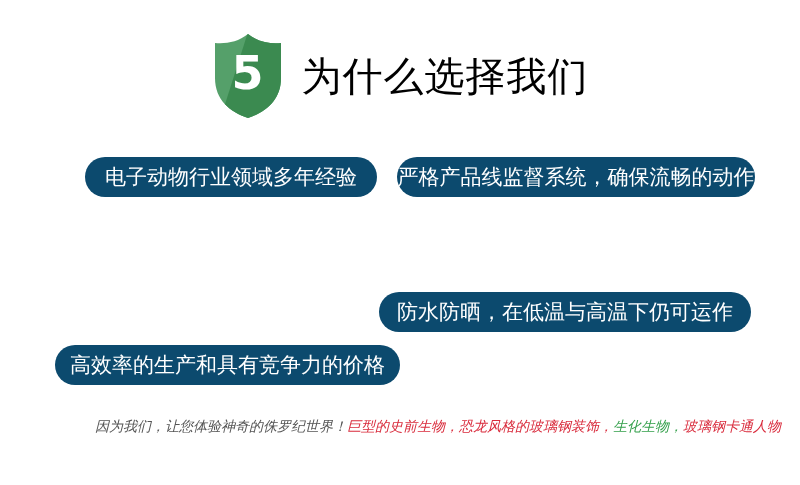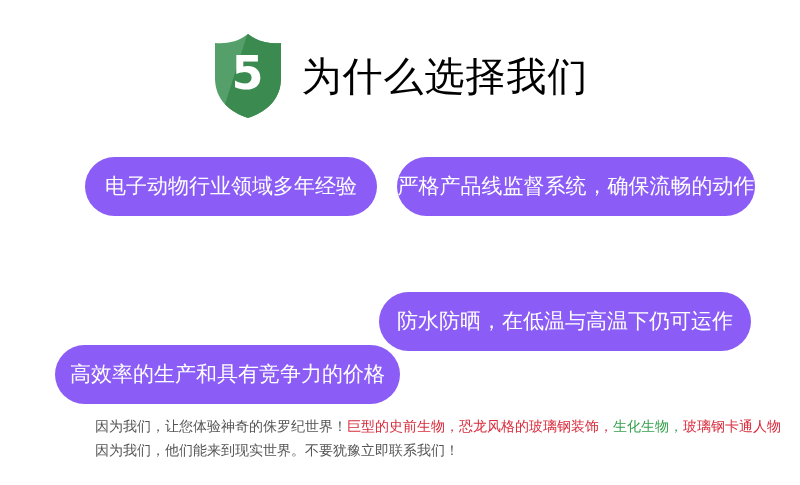--- a/index.html
+++ b/index.html
@@ -67,52 +67,53 @@
     color: #000000;
     font-size: 40px;
     line-height: 1;
     letter-spacing: 1px;
     white-space: nowrap;
   }
 
   
   .pill {
     position: absolute;
-    background: #8b5cf6;
+    background: #0c4a6e;
     color: #ffffff;
     border-radius: 999px;
     display: flex;
     align-items: center;
     justify-content: center;
     font-size: 21px;
     line-height: 1;
     white-space: nowrap;
     box-sizing: border-box;
     padding: 0 22px;
-    height: 59px;
+    height: 40px;
   }
 
   #pill-0 { left: 85px;  top: 157px; width: 292px; }
   #pill-1 { left: 397px; top: 157px; width: 358px; }
   #pill-2 { left: 30px;  top: 232px; width: 470px; }
   #pill-3 { left: 379px; top: 292px; width: 372px; }
   #pill-4 { left: 55px;  top: 345px; width: 345px; text-align: right; }
 
   
   .footer {
     position: absolute;
     left: 95px;
     top: 414px;
     width: 660px;
     font-size: 14px;
     line-height: 24px;
     color: #555555;
   }
   .footer-line {
     white-space: nowrap;
+    font-style: italic;
   }
   .txt-red   { color: #d92b3c; }
   .txt-green { color: #35a04c; }
   .txt-gray  { color: #555555; }
 </style>
 </head>
 <body>
 
 <div class="page">
 
@@ -142,18 +143,15 @@
 
 
   <div class="pill" id="pill-3">防水防晒，在低温与高温下仍可运作</div>
 
   <div class="pill" id="pill-4">高效率的生产和具有竞争力的价格</div>
 
   <div class="footer">
     <div class="footer-line">
       <span class="txt-gray">因为我们，让您体验神奇的侏罗纪世界！</span><span class="txt-red">巨型的史前生物，恐龙风格的玻璃钢装饰，</span><span class="txt-green">生化生物，</span><span class="txt-red">玻璃钢卡通人物</span>
     </div>
-    <div class="footer-line">
-      <span class="txt-gray">因为我们，他们能来到现实世界。不要犹豫立即联系我们！</span>
-    </div>
   </div>
 
 </div>
 
 </body></html>

